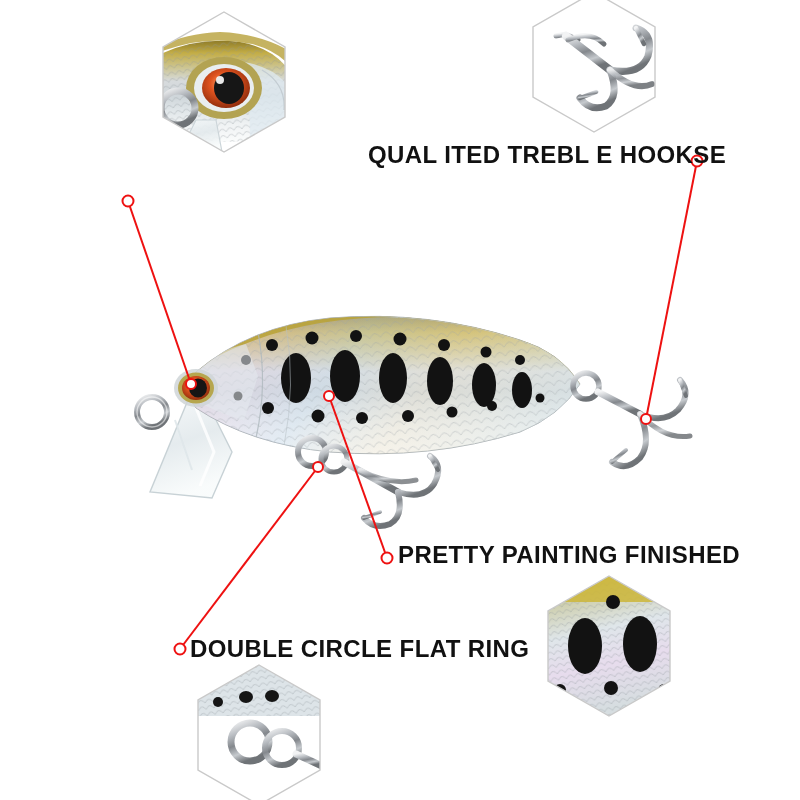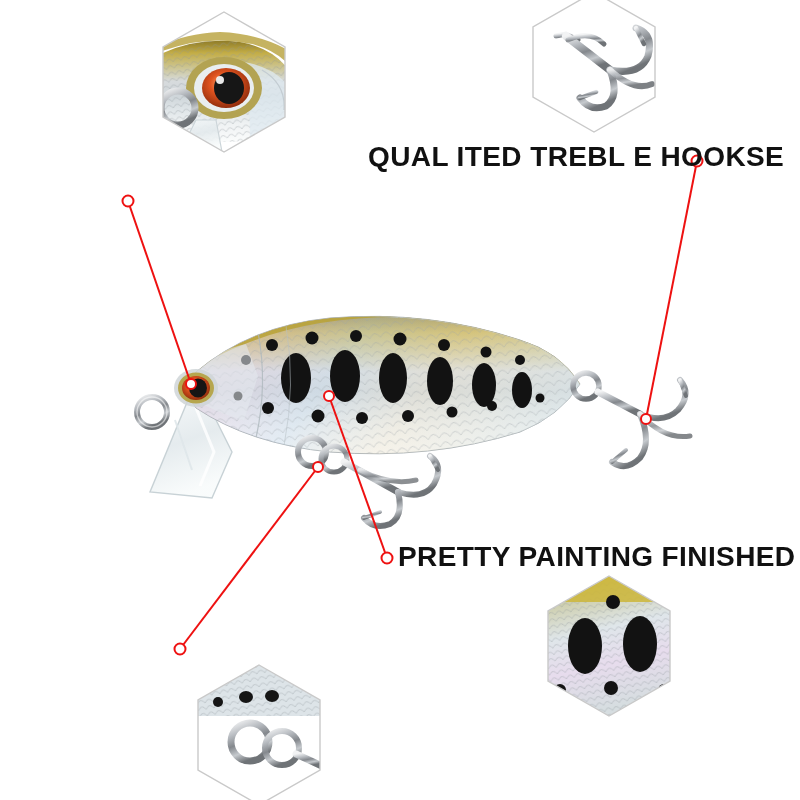--- a/index.html
+++ b/index.html
@@ -15,21 +15,21 @@
   .layer{position:absolute;top:0;left:0;width:800px;height:800px;}
   svg.layer{pointer-events:none;}
 
   .label{
     position:absolute;
     font-family:"Liberation Sans", sans-serif;
     font-weight:bold;
     color:#111111;
     white-space:nowrap;
     letter-spacing:0.4px;
-    font-size:28px;
+    font-size:24px;
     line-height:1;
   }
   #lbl-eyes{left:146px;top:192px;}
   #lbl-hooks{left:368px;top:143px;}
   #lbl-paint{left:398px;top:543px;}
   #lbl-ring{left:190px;top:637px;}
 </style>
 </head>
 <body>
 
@@ -291,14 +291,15 @@
       <circle cx="180" cy="649" r="5.5" fill="#ffffff"></circle>
       <circle cx="318" cy="467" r="5" fill="#ffffff"></circle>
     </g>
   </svg>
 
 
   <div class="label" id="lbl-hooks">QUAL ITED TREBL E HOOKSE</div>
 
   <div class="label" id="lbl-paint">PRETTY PAINTING FINISHED</div>
 
+  <div class="label" id="lbl-ring">DOUBLE CIRCLE FLAT RING</div>
 
 </div>
 
 </body></html>

